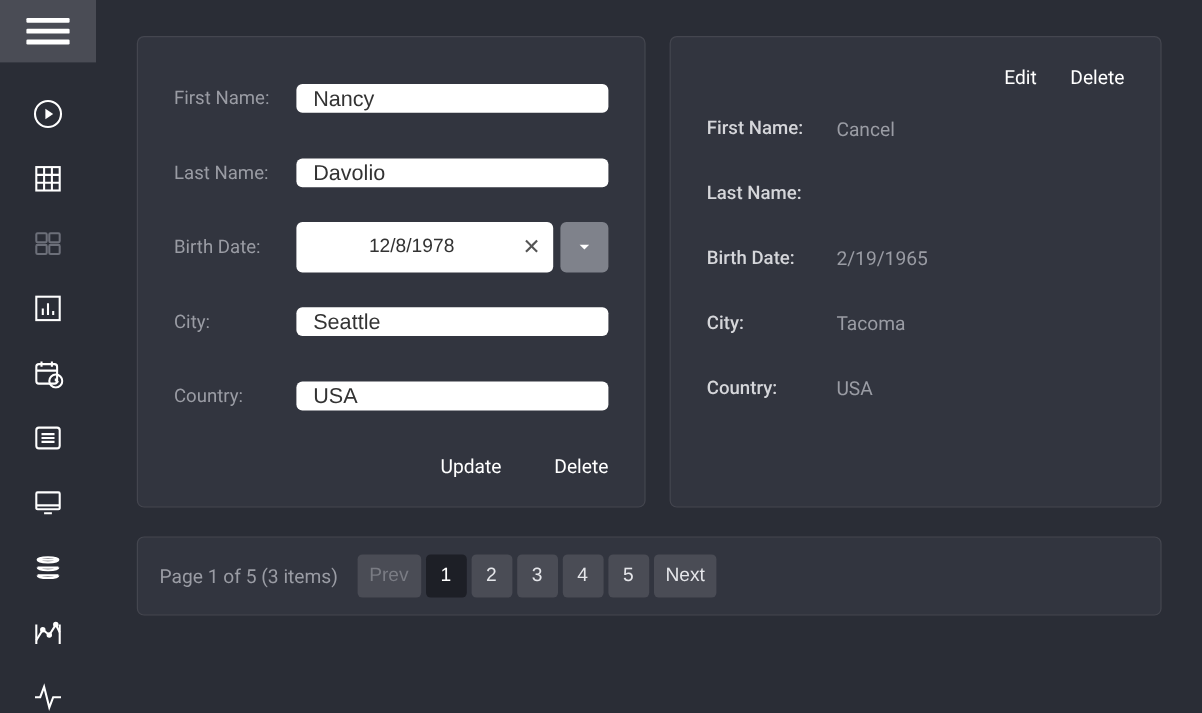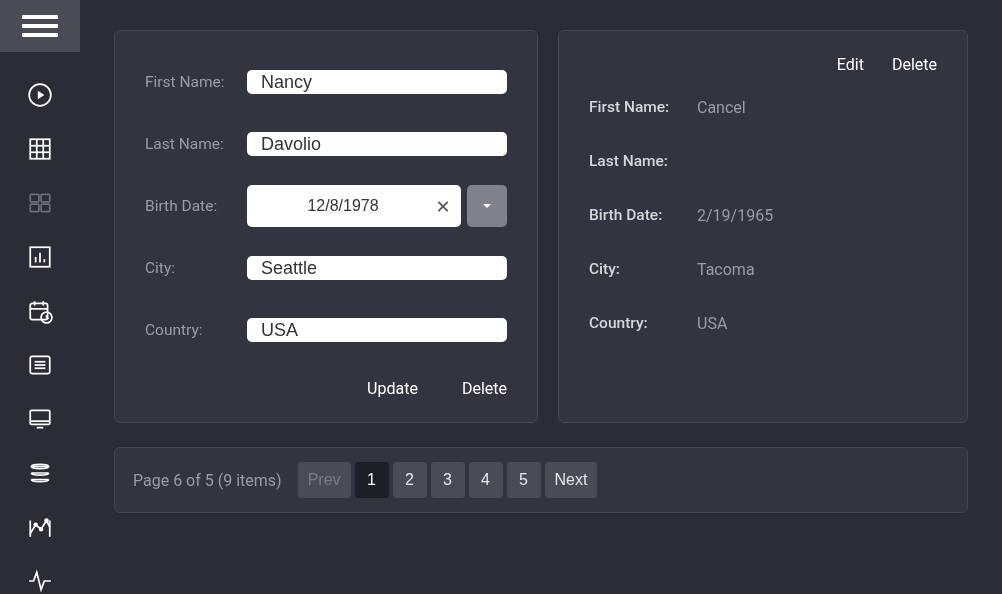--- a/index.html
+++ b/index.html
@@ -381,21 +381,21 @@
       </div>
       <div class="view-row">
         <div class="view-label">Country:</div>
         <div class="view-value">USA</div>
       </div>
     </div>
 
   </div>
 
   <div class="pager-wrap">
-    <div class="pager-status">Page 6 of 5 (9 items)</div>
+    <div class="pager-status">Page 1 of 5 (3 items)</div>
     <div class="pager-buttons">
       <button class="pager-btn disabled">Prev</button>
       <button class="pager-btn active">1</button>
       <button class="pager-btn">2</button>
       <button class="pager-btn">3</button>
       <button class="pager-btn">4</button>
       <button class="pager-btn">5</button>
       <button class="pager-btn">Next</button>
     </div>
   </div>

